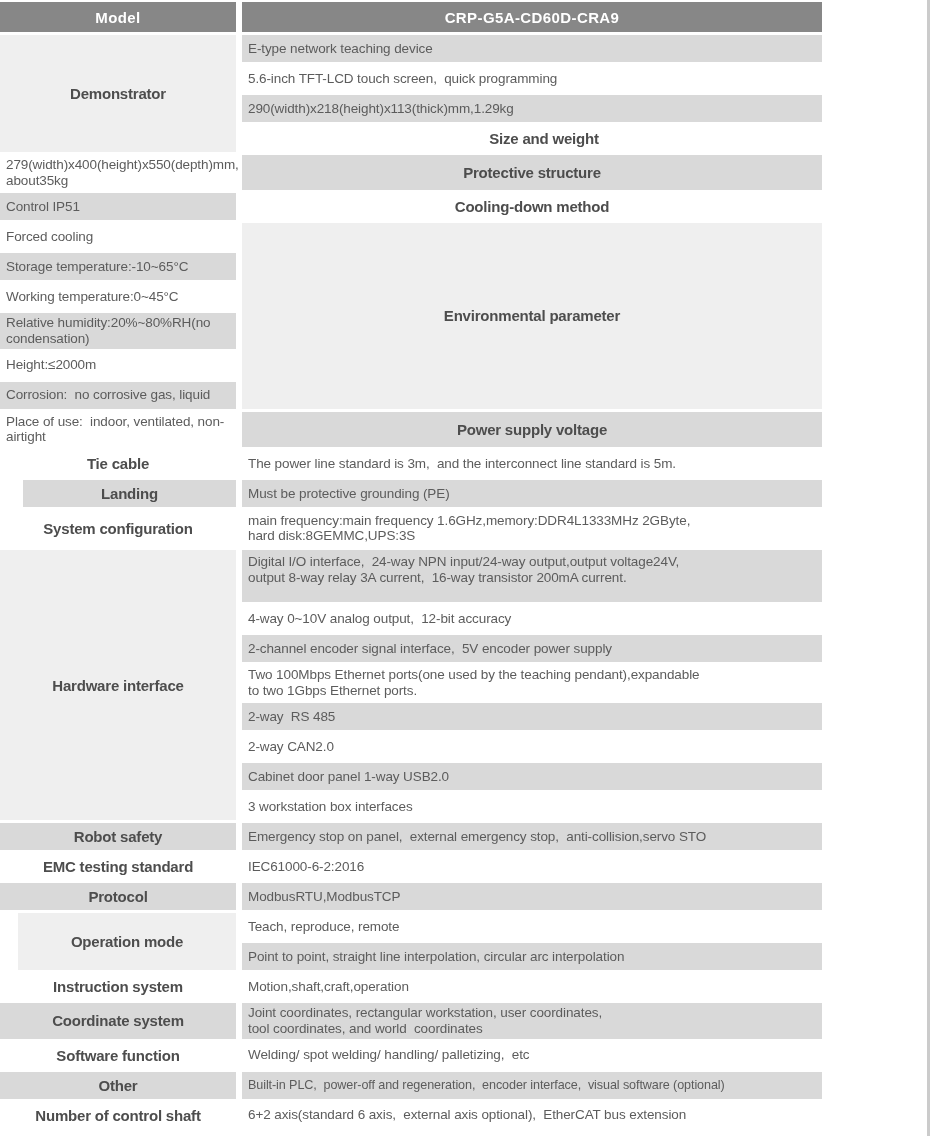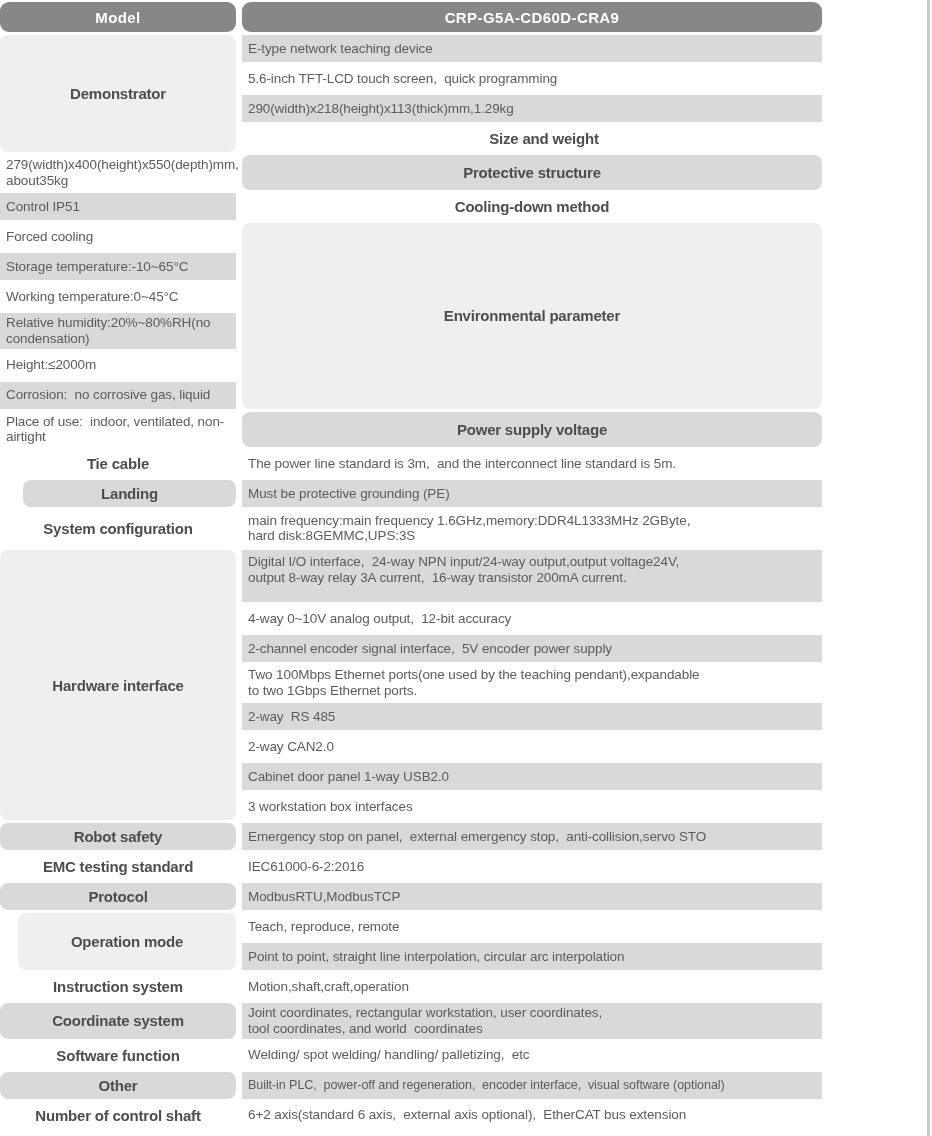--- a/index.html
+++ b/index.html
@@ -29,34 +29,32 @@
   .header-cell {
     background: var(--header_bg, #878787);
     color: var(--header_text, #ffffff);
     font-weight: bold;
     font-size: 15px;
     letter-spacing: 0.4px;
     display: flex;
     align-items: center;
     justify-content: center;
     min-height: 30px;
-    border-radius: 9px;
   }
   .label-cell {
     display: flex;
     align-items: center;
     justify-content: center;
     text-align: center;
     font-weight: bold;
     font-size: 15px;
     letter-spacing: -0.2px;
     color: var(--label_text, #4d4d4d);
     padding: 2px 6px;
     box-sizing: border-box;
-    border-radius: 8px;
   }
   .value-cell {
     display: flex;
     flex-direction: column;
     justify-content: center;
     padding: 2px 8px 2px 6px;
     box-sizing: border-box;
     font-size: 13.5px;
     line-height: 1.16;
     letter-spacing: -0.1px;

